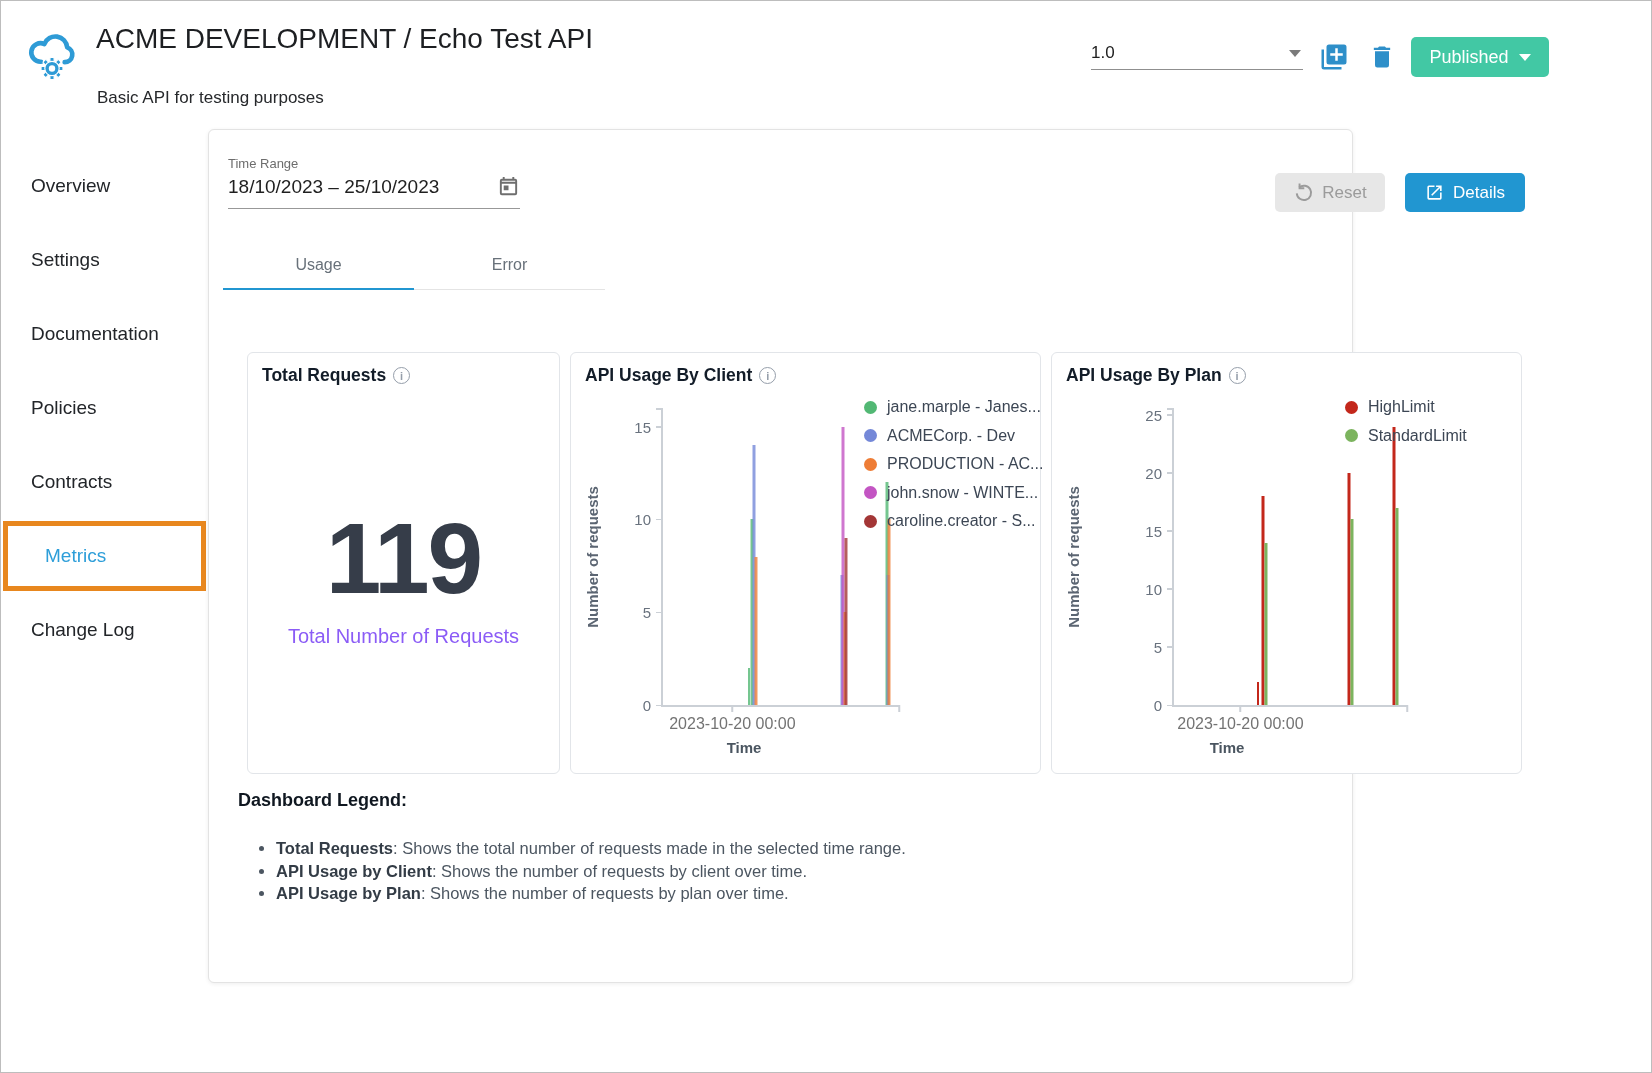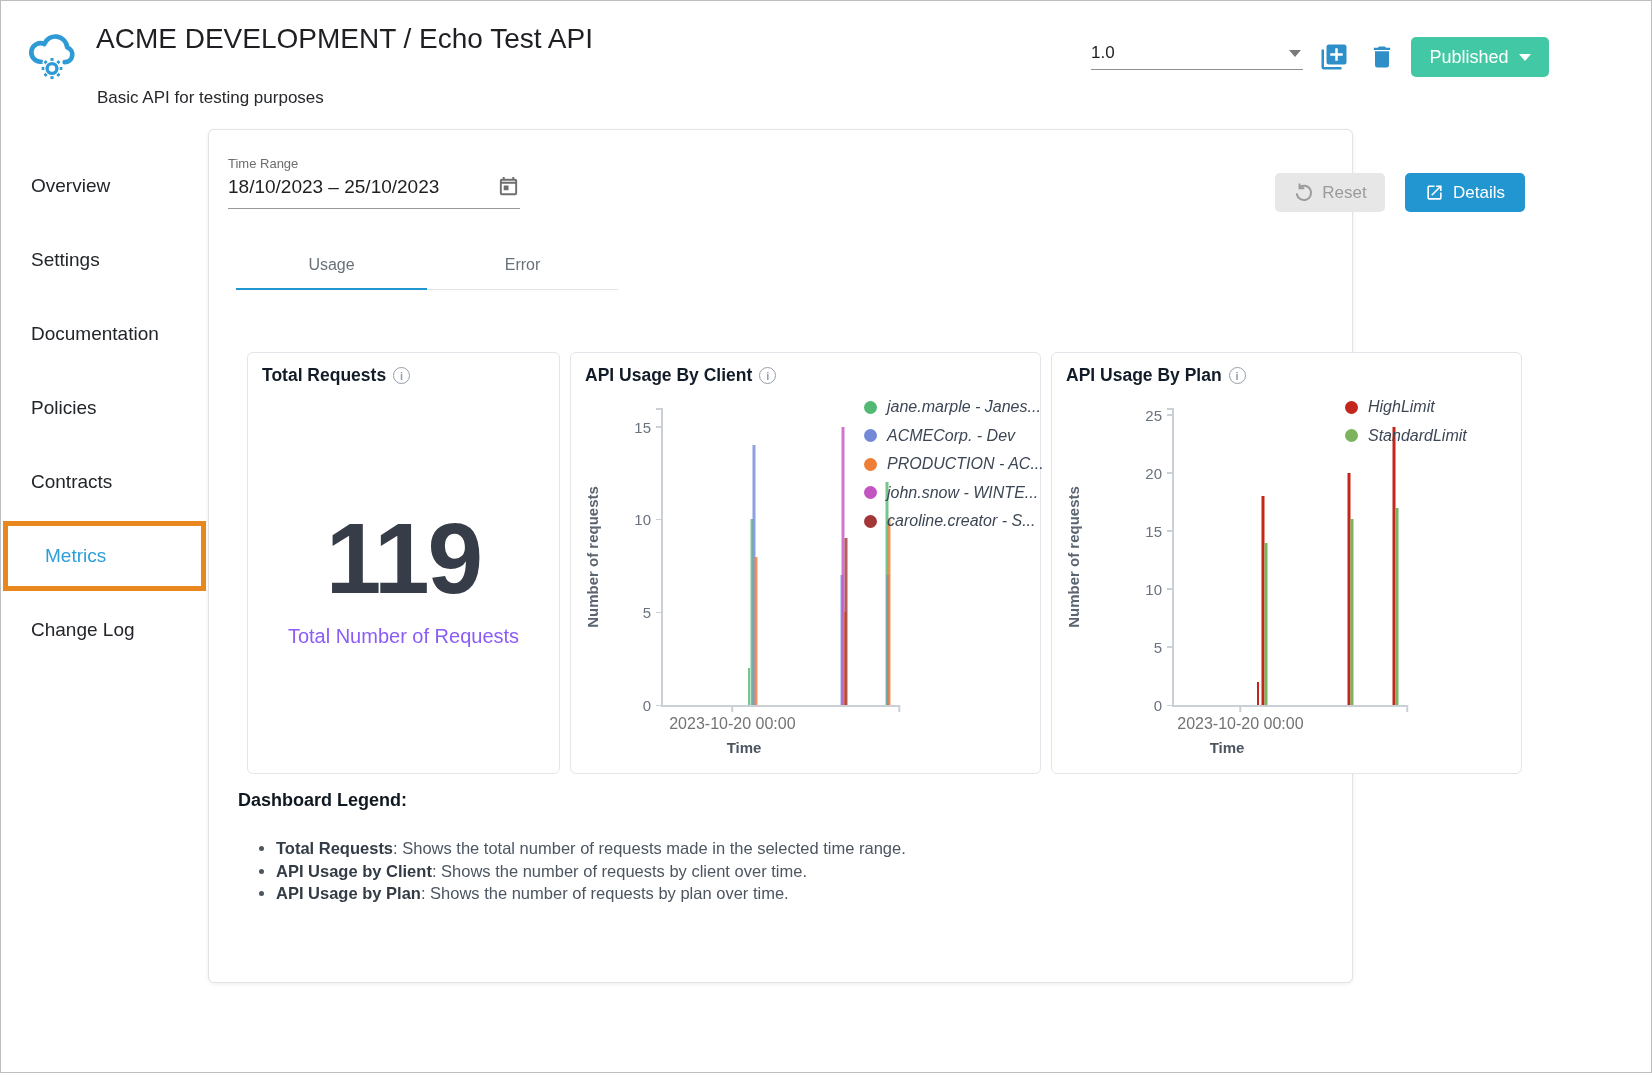--- a/index.html
+++ b/index.html
@@ -46,21 +46,21 @@
   .tr-value { font-size:19px; color:#1f1f1f; }
   .cal-btn { background:none; border:none; cursor:pointer; padding:0; height:24px; }
 
   .reset-btn { position:absolute; left:1066px; top:43px; width:110px; height:39px; border:none; border-radius:5px;
         background:#e7e7e7; color:#9b9b9b; font-size:17px; font-family:"Liberation Sans",sans-serif;
         display:flex; align-items:center; justify-content:center; gap:8px; }
   .details-btn { position:absolute; left:1196px; top:43px; width:120px; height:39px; border:none; border-radius:5px;
         background:#2196d1; color:#fff; font-size:17px; font-family:"Liberation Sans",sans-serif; cursor:pointer;
         display:flex; align-items:center; justify-content:center; gap:9px; }
 
-  .tabs { position:absolute; left:27px; top:112px; width:382px; height:48px; display:flex; border-bottom:1px solid #e4e4e4;justify-content:center; }
+  .tabs { position:absolute; left:14px; top:112px; width:382px; height:48px; display:flex; border-bottom:1px solid #e4e4e4;justify-content:center; }
   .tab { width:191px; display:flex; align-items:center; justify-content:center; font-size:16px; color:#68717a;
         font-weight:500; cursor:pointer; border-bottom:2px solid transparent; margin-bottom:-1px; }
   .tab.active { border-bottom-color:#2196d1; }
 
   
   .cards { position:absolute; left:38px; top:222px; display:flex; gap:10px; }
   .card { position:relative; background:#fff; border:1px solid #e2e5e9; border-radius:6px; height:422px; }
   .card.stat { width:313px; }
   .card.chart { width:471px; }
   .card-title { position:absolute; left:14px; top:12px; font-size:17.5px; font-weight:700; color:#121c28;
@@ -79,21 +79,21 @@
   .chart-client .plot { left:90px; width:238px; }
   .chart-plan   .plot { left:120px; width:235px; }
   .ytick { position:absolute; right:calc(100% + 12px); transform:translateY(-50%); font-size:15px; color:#69727e; }
   .ytickmark { position:absolute; right:100%; width:7px; height:1.5px; background:#cbd0d6; }
   .xtickmark { position:absolute; top:100%; width:1.5px; height:7px; background:#cbd0d6; transform:translateX(-50%); }
   .xticklabel { position:absolute; top:calc(100% + 10px); transform:translateX(-50%); white-space:nowrap;
         font-size:16px; color:#737373; }
   .xlabel { position:absolute; top:calc(100% + 34px); transform:translateX(-50%); font-size:15px; font-weight:700; color:#4a5560; }
   .bar { position:absolute; bottom:0; transform:translateX(-50%); }
   .chart-client .bar { opacity:.8; }
-  .legend { position:absolute; left:293px; top:40px;font-style:italic; }
+  .legend { position:absolute; left:293px; top:40px; }
   .legend-row { display:flex; align-items:center; gap:10px; height:28.5px; }
   .legend-dot { width:13px; height:13px; border-radius:50%; flex:0 0 13px; }
   .legend-label { font-size:16px; color:#3c4654; white-space:nowrap; }
 
   
   .dash-legend { position:absolute; left:29px; top:660px; }
   .dl-heading { font-size:18px; font-weight:700; color:#0f1720; }
   .dl-list { margin:26px 0 0 38px; }
   .dl-list li { font-size:16.5px; color:#4c5661; line-height:22.5px; }
   .dl-list li b { color:#333c46; }

